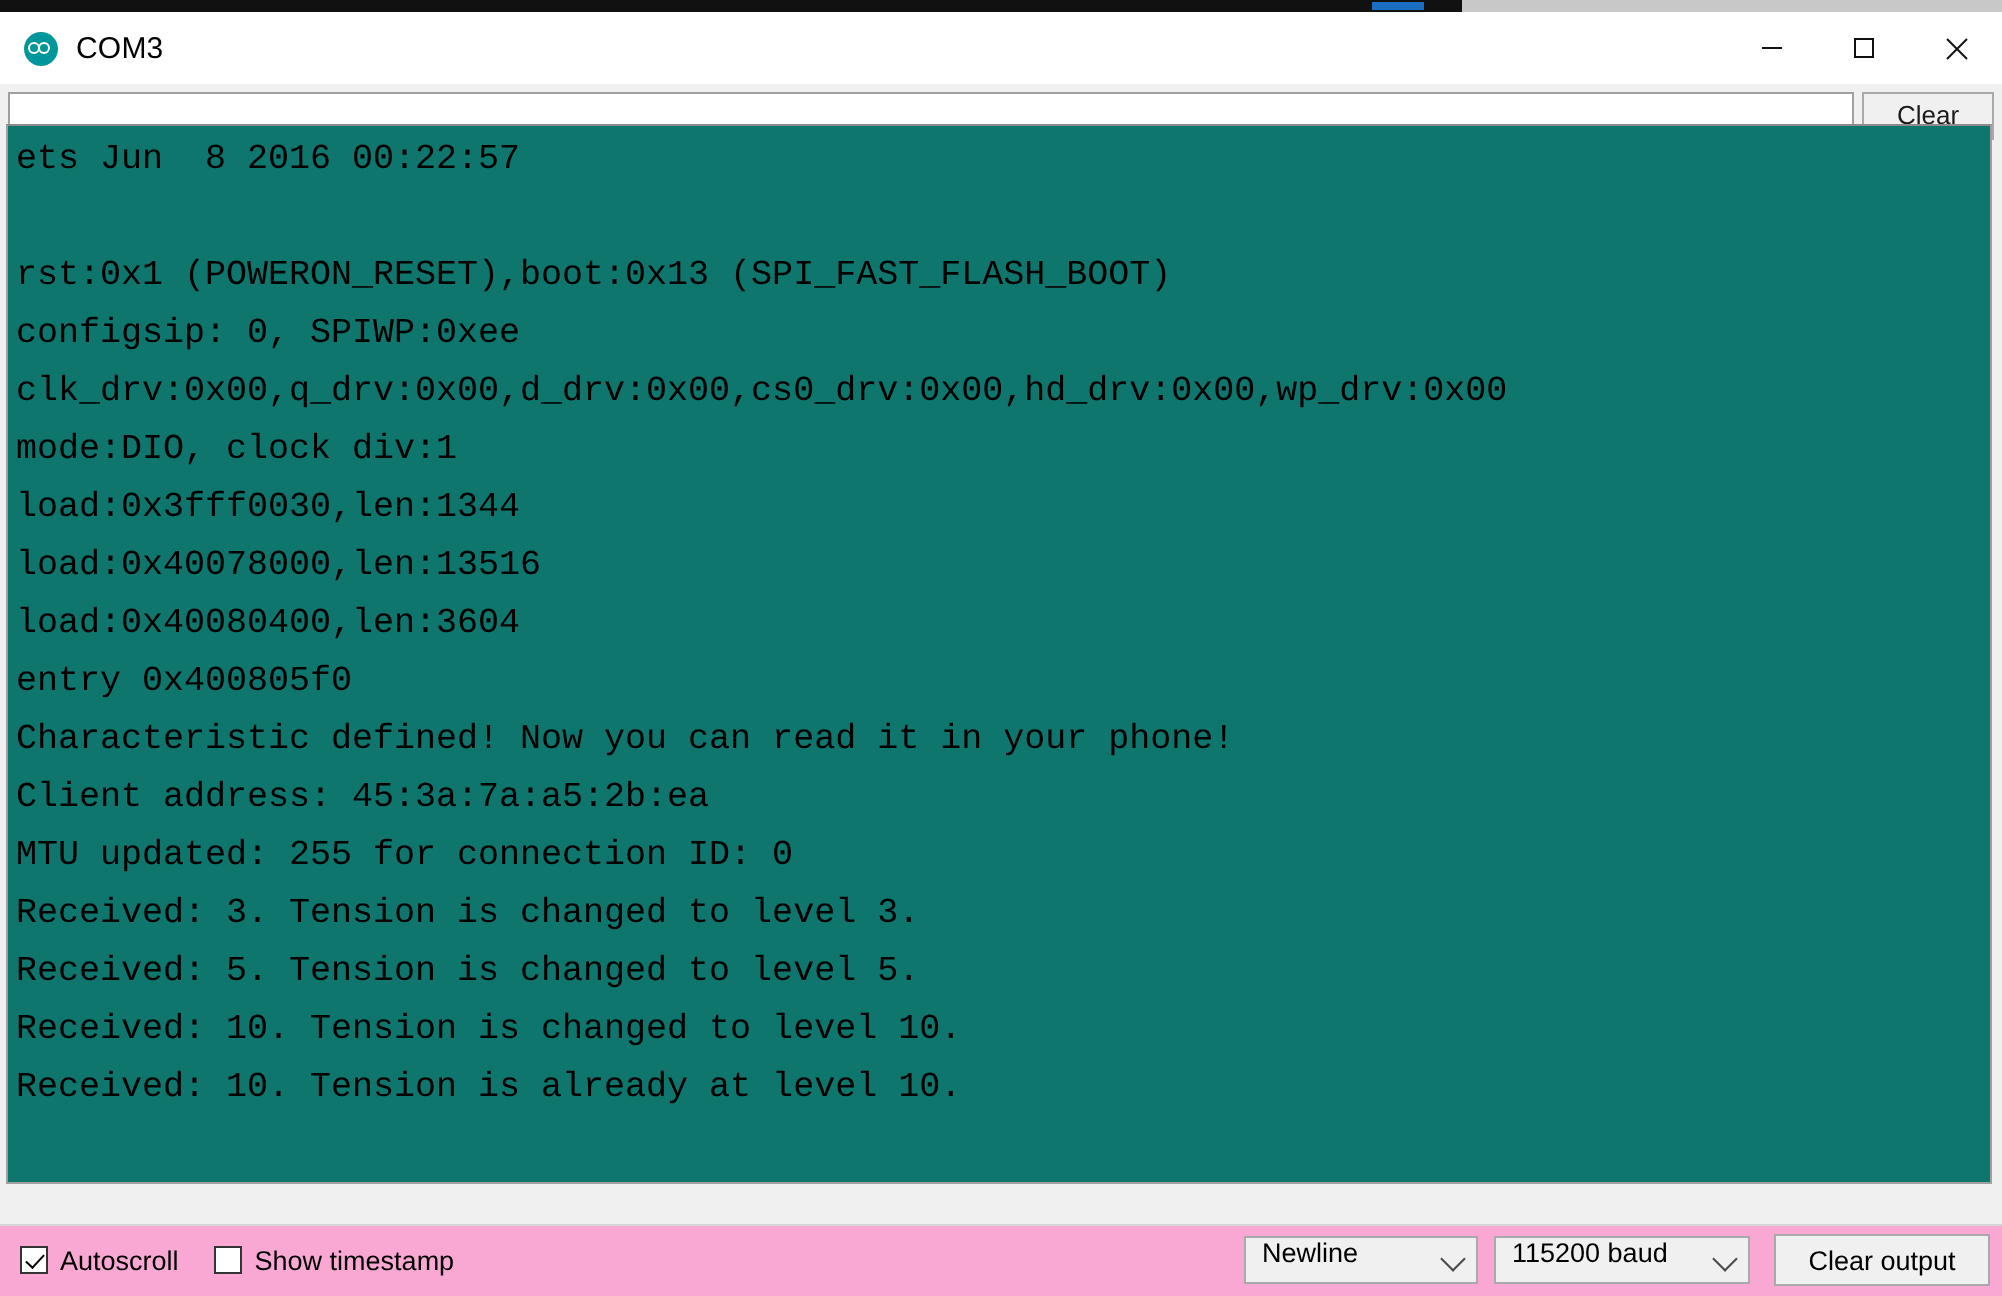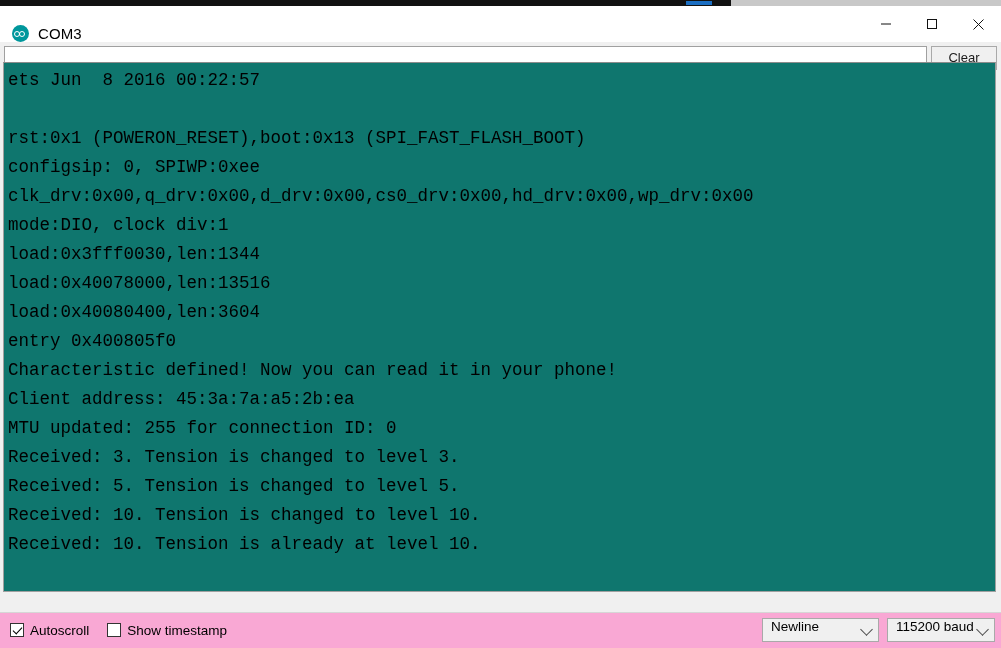--- a/index.html
+++ b/index.html
@@ -49,21 +49,21 @@
   }
 
   
   .titlebar {
     position: absolute;
     top: 6px; left: 0;
     width: 1001px;
     height: 36px;
     background: #ffffff;
     display: flex;
-    align-items: flex-end;
+    align-items: center;
   }
   .title-left {
     display: flex;
     align-items: center;
     padding-left: 12px;
     flex: 1 1 auto;
     min-width: 0;
   }
   .arduino-logo {
     width: 17px;
@@ -240,21 +240,21 @@
     display: flex;
     align-items: flex-start;
     padding: 0 22px 0 8px;
     margin-left: 8px;
     font-size: 13.5px;
     color: #000000;
     white-space: nowrap;
     cursor: default;
   }
   .sel.line-ending { width: 117px; }
-  .sel.baud { width: 108px; }
+  .sel.baud { width: 128px; }
   .sel .chev {
     position: absolute;
     right: 7px;
     top: 50%;
     width: 8px;
     height: 8px;
     margin-top: -5px;
     border: solid #4a4a4a;
     border-width: 0 1.4px 1.4px 0;
     transform: rotate(45deg);
@@ -349,15 +349,16 @@
     <div class="sel line-ending">
       <span>Newline</span>
       <span class="chev"></span>
     </div>
 
     <div class="sel baud">
       <span>115200 baud</span>
       <span class="chev"></span>
     </div>
 
+    <button class="clear-btn">Clear output</button>
   </div>
 
 </div>
 
 </body></html>

